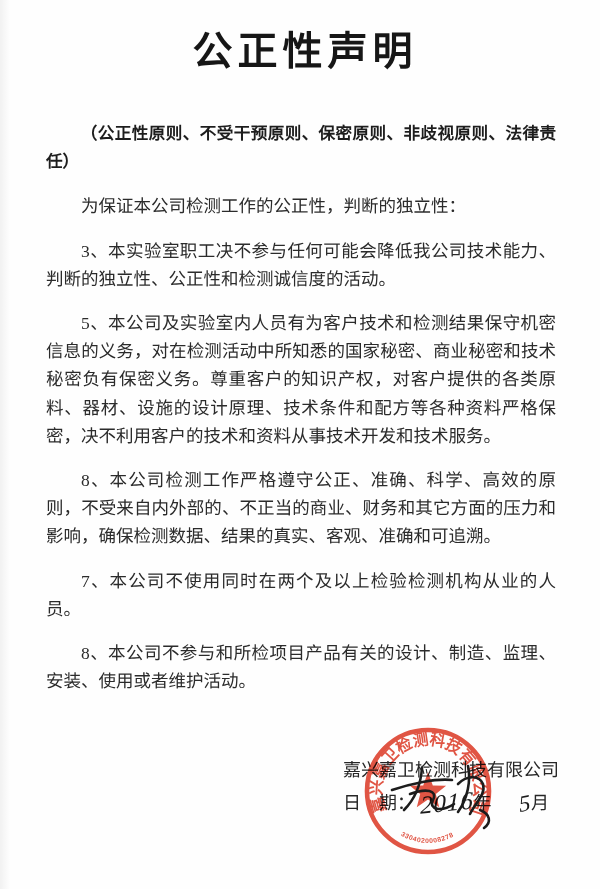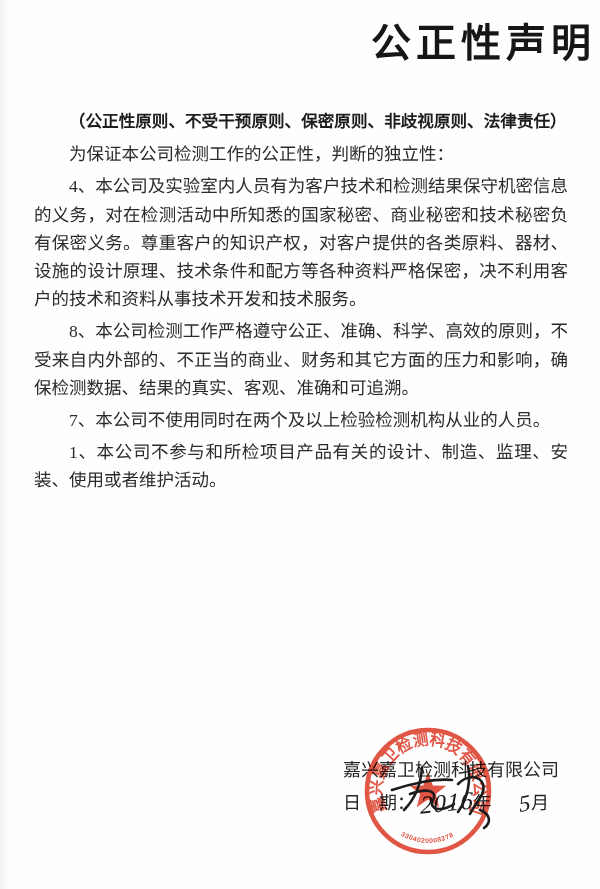--- a/index.html
+++ b/index.html
@@ -13,32 +13,32 @@
     font-family:"Liberation Serif","DejaVu Serif",serif;
     color:#2b2b2b;
   }
   
   .page::before{
     content:"";position:absolute;left:0;top:0;bottom:0;width:10px;
     background:linear-gradient(90deg,rgba(0,0,0,.05),rgba(0,0,0,0));
     pointer-events:none;
   }
   .doc-title{
-    margin:4px;padding-top:7px;
-    text-align:right;
+    margin:12px;padding-top:7px;
+    text-align:center;
     font-size:40px;font-weight:bold;letter-spacing:5px;
     color:#161616;
     padding-left:10px;
   }
   .body-text{
     position:absolute;left:30px;right:28px;top:104px;
     font-size:17.5px;line-height:28.2px;
     text-align:justify;text-justify:inter-ideograph;
   }
-  .body-text p{margin:4px;}
+  .body-text p{margin:16px;}
   .principles{font-weight:bold;font-size:16.6px;text-indent:2.1em;letter-spacing:0px;color:#1d1d1d;}
   .intro{text-indent:2em;}
   .clause{text-indent:2em;}
   .sign-block{
     position:absolute;left:343px;top:754px;width:230px;
     font-size:18px;line-height:32.5px;color:#262626;
   }
   .sign-row{white-space:nowrap;}
   .date-gap{display:inline-block;width:18px;}
   .hand{
@@ -66,24 +66,25 @@
 <body>
 
 <div class="page">
 
   <h1 class="doc-title">公正性声明</h1>
 
   <div class="body-text">
     <p class="principles">（公正性原则、不受干预原则、保密原则、非歧视原则、法律责任）</p>
     <p class="intro">为保证本公司检测工作的公正性，判断的独立性：</p>
     <div>
-        <p class="clause">4、本公司及实验室内人员有为客户技术和检测结果保守机密信息的义务，对在检测活动中所知悉的国家秘密、商业秘密和技术秘密负有保密义务。尊重客户的知识产权，对客户提供的各类原料、器材、设施的设计原理、技术条件和配方等各种资料严格保密，决不利用客户的技术和资料从事技术开发和技术服务。</p>
+        <p class="clause">3、本实验室职工决不参与任何可能会降低我公司技术能力、判断的独立性、公正性和检测诚信度的活动。</p>
+        <p class="clause">5、本公司及实验室内人员有为客户技术和检测结果保守机密信息的义务，对在检测活动中所知悉的国家秘密、商业秘密和技术秘密负有保密义务。尊重客户的知识产权，对客户提供的各类原料、器材、设施的设计原理、技术条件和配方等各种资料严格保密，决不利用客户的技术和资料从事技术开发和技术服务。</p>
         <p class="clause">8、本公司检测工作严格遵守公正、准确、科学、高效的原则，不受来自内外部的、不正当的商业、财务和其它方面的压力和影响，确保检测数据、结果的真实、客观、准确和可追溯。</p>
         <p class="clause">7、本公司不使用同时在两个及以上检验检测机构从业的人员。</p>
-        <p class="clause">1、本公司不参与和所检项目产品有关的设计、制造、监理、安装、使用或者维护活动。</p>
+        <p class="clause">8、本公司不参与和所检项目产品有关的设计、制造、监理、安装、使用或者维护活动。</p>
       </div>
   </div>
 
   <div class="sign-block">
     <div class="sign-row">嘉兴嘉卫检测科技有限公司</div>
     <div class="sign-row">
       <span>日</span><span class="date-gap"></span><span>期：</span>
       <span class="hand">2016</span><span>年</span>
       <span class="date-gap"></span>
       <span class="hand hand-month">5</span><span>月</span>

